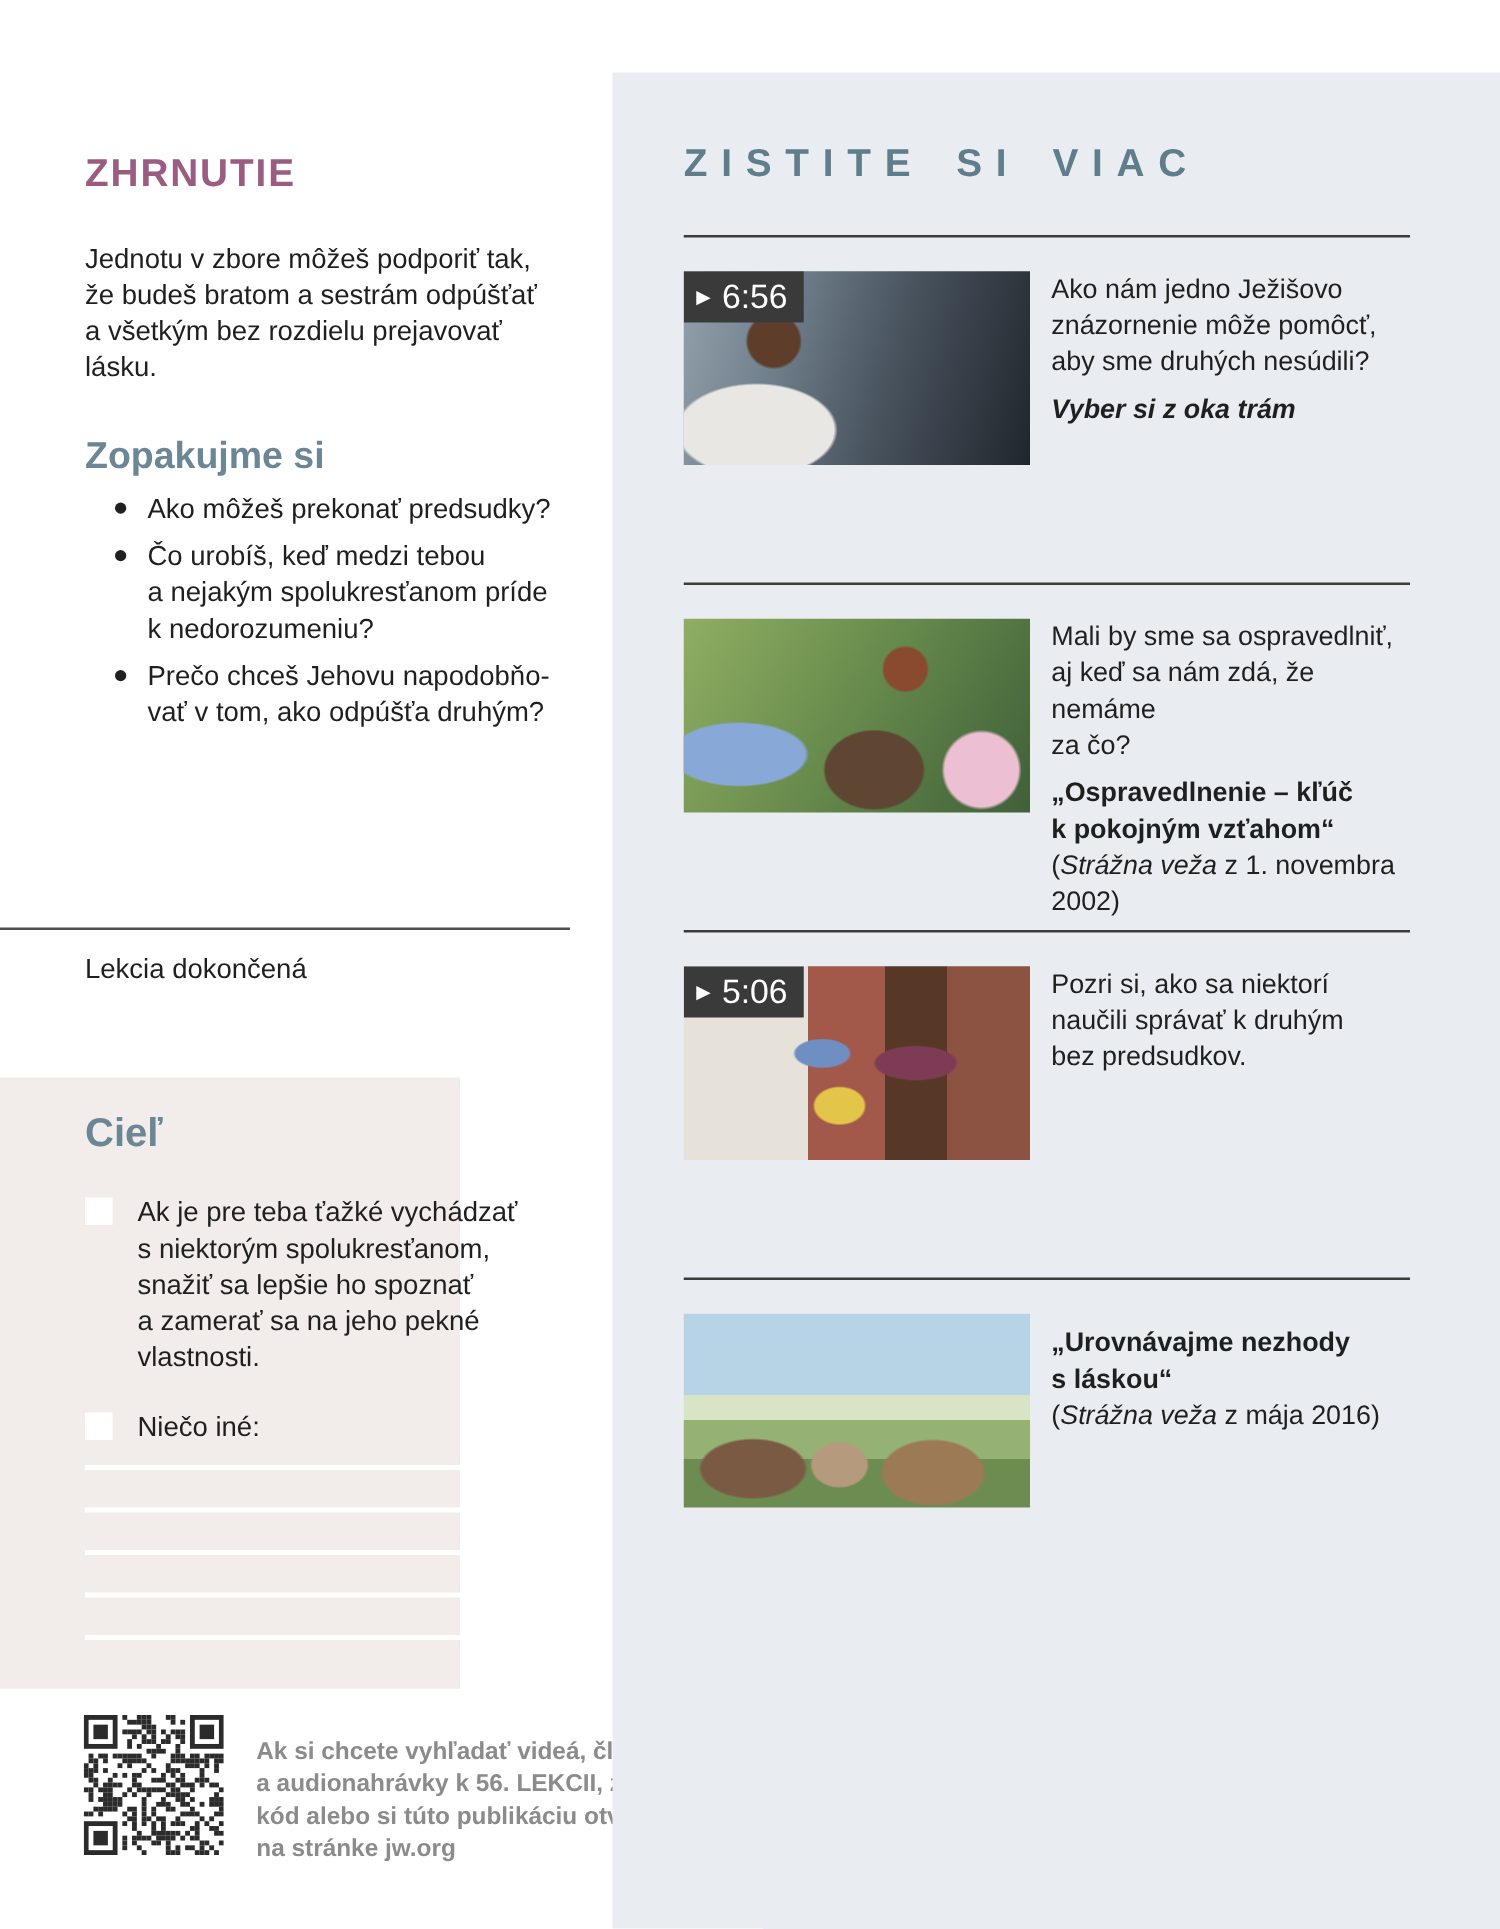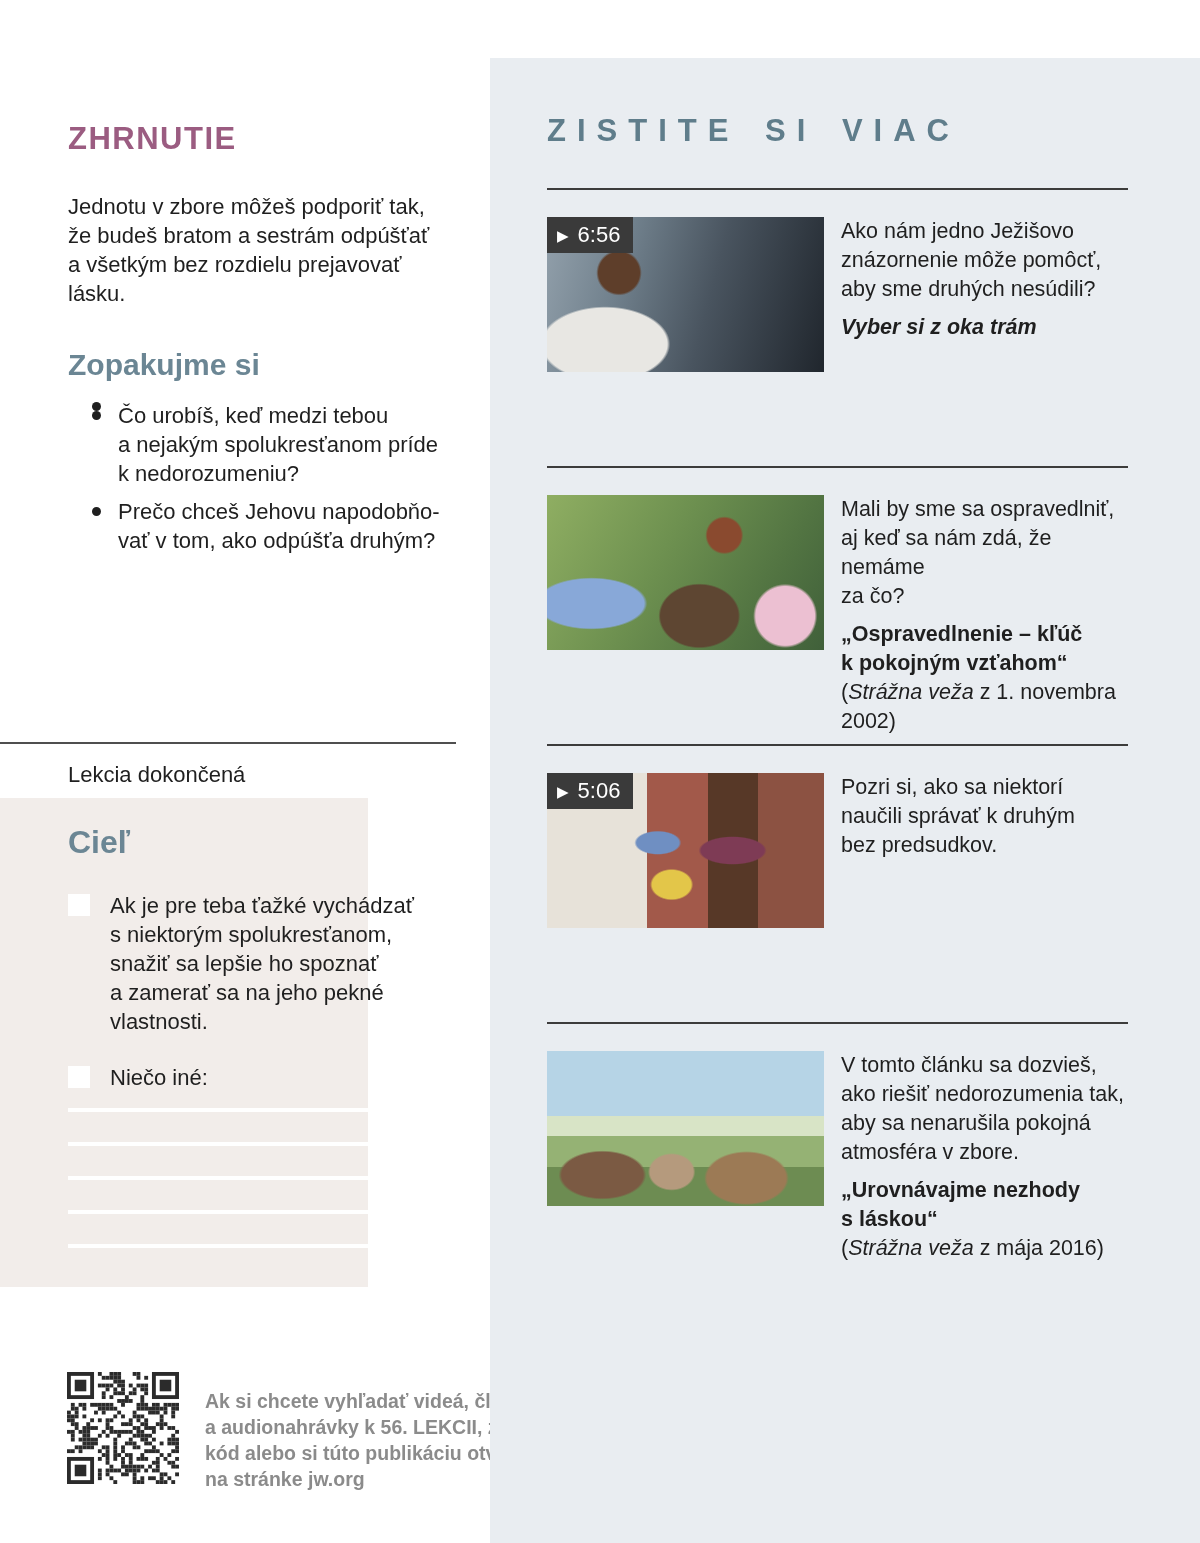--- a/index.html
+++ b/index.html
@@ -13,21 +13,21 @@
                 line-height:29px;white-space:pre-line;}
   .review-heading{position:absolute;left:68px;top:323px;font-size:30px;font-weight:bold;color:#6b8694;}
   .review-list{position:absolute;left:90px;top:392px;width:390px;margin:0;padding:0;}
   .review-list li{list-style:none;position:relative;padding-left:28px;font-size:22px;
                   line-height:29px;white-space:pre-line;margin:0 0 9px 0;}
   .review-list li .dot{position:absolute;left:2px;top:10px;width:9px;height:9px;
                        background:#1f1f1f;border-radius:50%;}
   .divider-left{position:absolute;left:0;top:742px;width:456px;height:2px;background:#4f4f4f;}
   .lesson-done{position:absolute;left:68px;top:762px;font-size:22px;}
 
-  .goal-box{position:absolute;left:0;top:798px;width:368px;height:489px;background:#f2edea;}
+  .goal-box{position:absolute;left:0;top:862px;width:368px;height:489px;background:#f2edea;}
   .goal-heading{margin:26px 0 0 68px;font-size:32px;font-weight:bold;color:#6b8694;}
   .goal-option{display:flex;gap:20px;margin:30px 0 0 68px;font-size:22px;line-height:29px;
                white-space:pre-line;width:370px;}
   .goal-option + .goal-option{margin-top:27px;}
   .checkbox{flex:none;width:22px;height:22px;background:#ffffff;margin-top:3px;}
   .write-lines{position:absolute;left:68px;right:0;top:310px;}
   .write-line{height:4px;background:#ffffff;margin-bottom:30px;}
 
   .qr-row{position:absolute;left:67px;top:1372px;display:flex;gap:26px;}
   .qr-svg{width:112px;height:112px;display:block;background:#ffffff;}
@@ -38,21 +38,21 @@
   .panel{position:absolute;left:490px;top:58px;width:710px;height:1516px;background:#e9edf1;
          box-sizing:border-box;padding:55px 72px 0 57px;}
   .panel-heading{margin:0 0 39px 0;font-size:31px;font-weight:bold;color:#5f7d8b;
                  letter-spacing:11px;word-spacing:6px;white-space:nowrap;}
   .item{border-top:2px solid #3c3c3c;padding-top:27px;display:flex;gap:17px;box-sizing:border-box;}
   .item.fixed{height:278px;}
   .thumb{flex:none;width:277px;height:155px;position:relative;overflow:hidden;}
   .badge{position:absolute;left:0;top:0;background:#3a3a3a;color:#ffffff;display:flex;
          align-items:center;gap:9px;padding:7px 13px 7px 10px;}
   .badge .tri{font-size:15px;line-height:1;}
-  .badge .dur{font-size:22px;line-height:1;font-weight:normal;}
+  .badge .dur{font-size:27px;line-height:1;font-weight:normal;}
   .cap{width:320px;}
   .cap .desc{font-size:21.5px;line-height:29px;white-space:pre-line;}
   .cap .title{margin-top:9px;font-size:21.5px;line-height:29px;white-space:pre-line;}
   .cap .title .t-italic{font-weight:bold;font-style:italic;}
   .cap .title .t-bold{font-weight:bold;}
   .cap .source{font-size:21.5px;line-height:29px;}
   .cap .source .it{font-style:italic;}
   .cap span:empty{display:none;}
 
   
@@ -83,21 +83,21 @@
 <div class="page">
 
   <h1 class="summary-heading">ZHRNUTIE</h1>
   <p class="summary-body">Jednotu v zbore môžeš podporiť tak,
 že budeš bratom a sestrám odpúšťať
 a všetkým bez rozdielu prejavovať
 lásku.</p>
 
   <h2 class="review-heading">Zopakujme si</h2>
   <ul class="review-list">
-    <li><span class="dot"></span></li>
+    <li><span class="dot"></span><span>Ako môžeš prekonať predsudky?</span></li>
     <li><span class="dot"></span><span>Čo urobíš, keď medzi tebou
 a nejakým spolukresťanom príde
 k nedorozumeniu?</span></li>
     <li><span class="dot"></span><span>Prečo chceš Jehovu napodobňo-
 vať v tom, ako odpúšťa druhým?</span></li>
   </ul>
 
   <div class="divider-left"></div>
   <div class="lesson-done">Lekcia dokončená</div>
 
@@ -484,24 +484,20 @@
         <div class="desc">Pozri si, ako sa niektorí
 naučili správať k druhým
 bez predsudkov.</div>
         <div class="source"></div>
       </div>
     </div>
 
     <div class="item">
       <div class="thumb thumb-4"></div>
       <div class="cap">
-        <div class="desc">V tomto článku sa dozvieš,
-ako riešiť nedorozumenia tak,
-aby sa nenarušila pokojná
-atmosféra v zbore.</div>
         <div class="title"><span class="t-bold">„Urovnávajme nezhody
 s láskou“</span></div>
         <div class="source"><span>(</span><span class="it">Strážna veža</span><span> z mája 2016)</span></div>
       </div>
     </div>
   </div>
 
 </div>
 
 </body></html>

